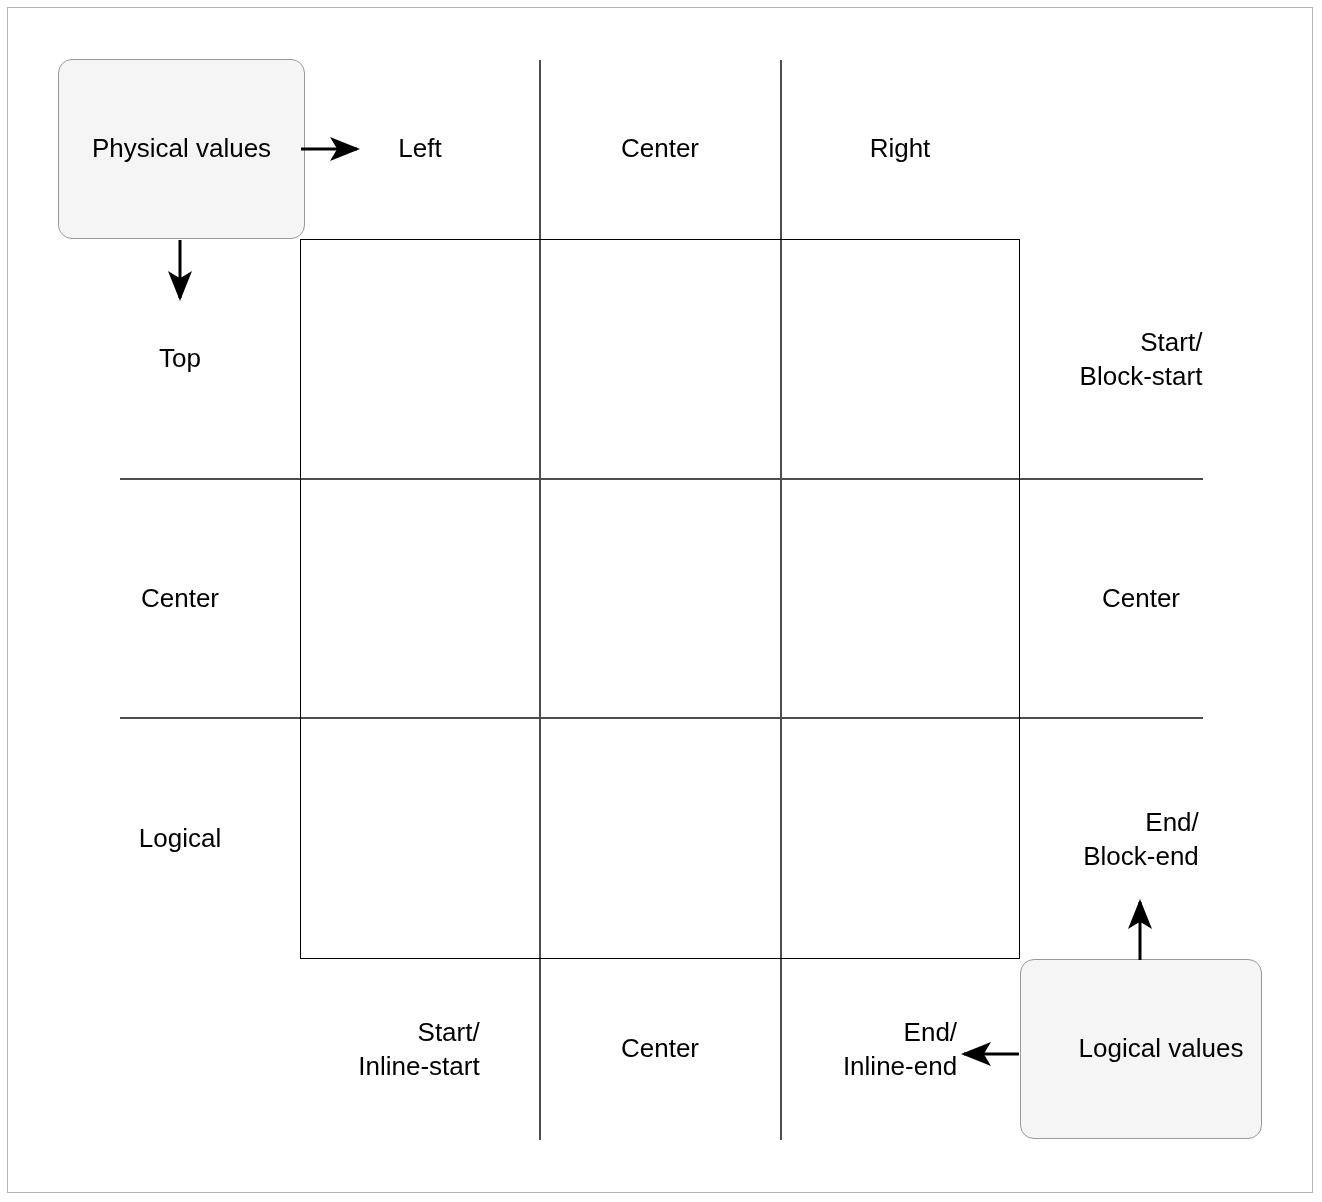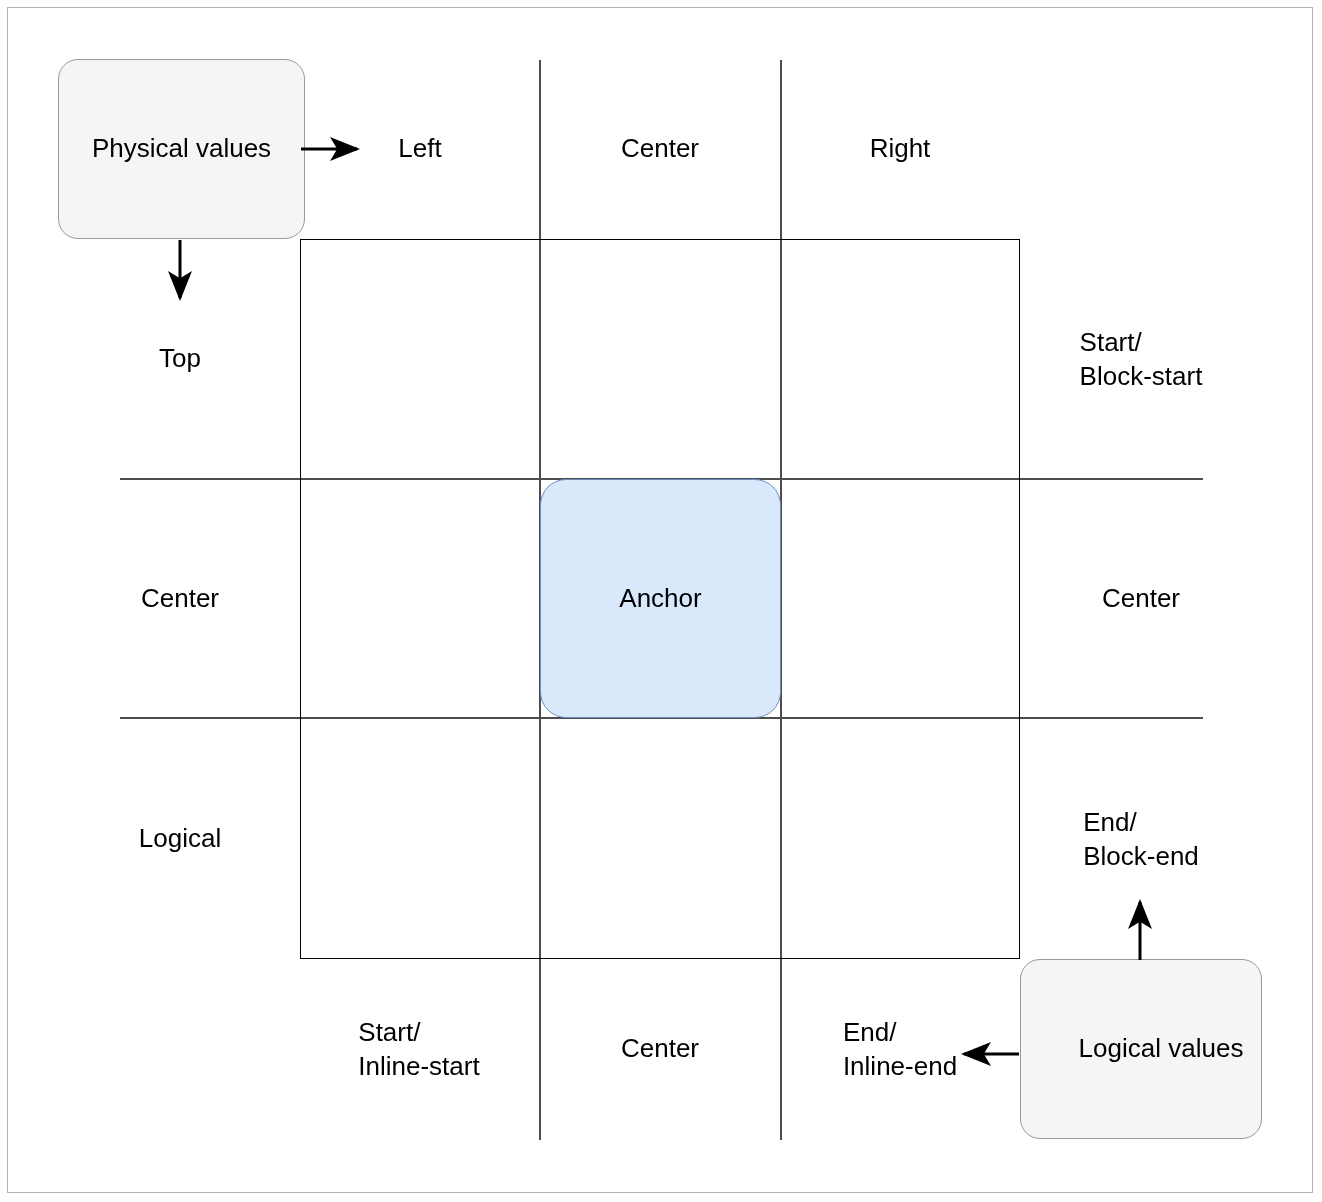--- a/index.html
+++ b/index.html
@@ -42,21 +42,21 @@
   .hline {
     position: absolute;
     height: 1.8px;
     background: #4d4d4d;
   }
   
   .note-box {
     position: absolute;
     background: #f5f5f5;
     border: 1.3px solid #999999;
-    border-radius: 20px;
+    border-radius: 14px;
     box-sizing: border-box;
     display: flex;
     align-items: center;
     justify-content: center;
     text-align: center;
     font-size: 26px;
     line-height: 1.28;
     color: #000000;
   }
   .anchor-box {
@@ -67,21 +67,21 @@
     box-sizing: border-box;
     display: flex;
     align-items: center;
     justify-content: center;
     font-size: 26px;
     color: #000000;
   }
   
   .label {
     position: absolute;
-    text-align: left;
+    text-align: right;
     font-size: 26px;
     line-height: 1.3;
     color: #000000;
     white-space: pre-line;
     display: flex;
     align-items: center;
     justify-content: center;
   }
   
   #arrows {
@@ -101,23 +101,20 @@
   <div id="page-border"></div>
 
   <div class="vline" style="left:539px; top:60px; height:1080px;"></div>
   <div class="vline" style="left:780px; top:60px; height:1080px;"></div>
 
   <div class="hline" style="left:120px; top:478px; width:1083px;"></div>
   <div class="hline" style="left:120px; top:717px; width:1083px;"></div>
 
   <div class="grid-rect" style="left:300px; top:239px; width:720px; height:720px;"></div>
 
-  <div class="anchor-box" style="left:540px; top:479px; width:241px; height:239px;">
-    <span>Anchor</span>
-  </div>
 
   <div class="note-box" style="left:58px; top:59px; width:247px; height:180px;">
     <span>Physical
 values</span>
   </div>
 
   <div class="note-box" style="left:1020px; top:959px; width:242px; height:180px;padding-left:40px;">
     <span>Logical
 values</span>
   </div>

